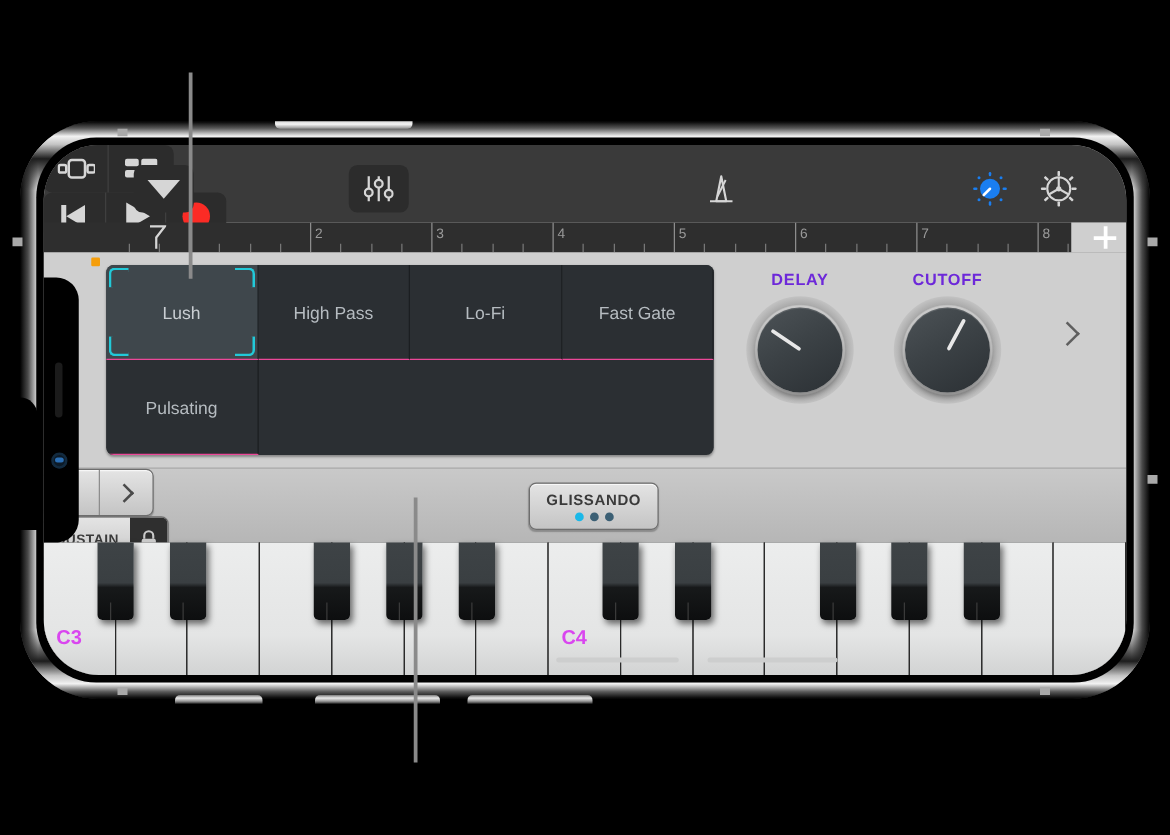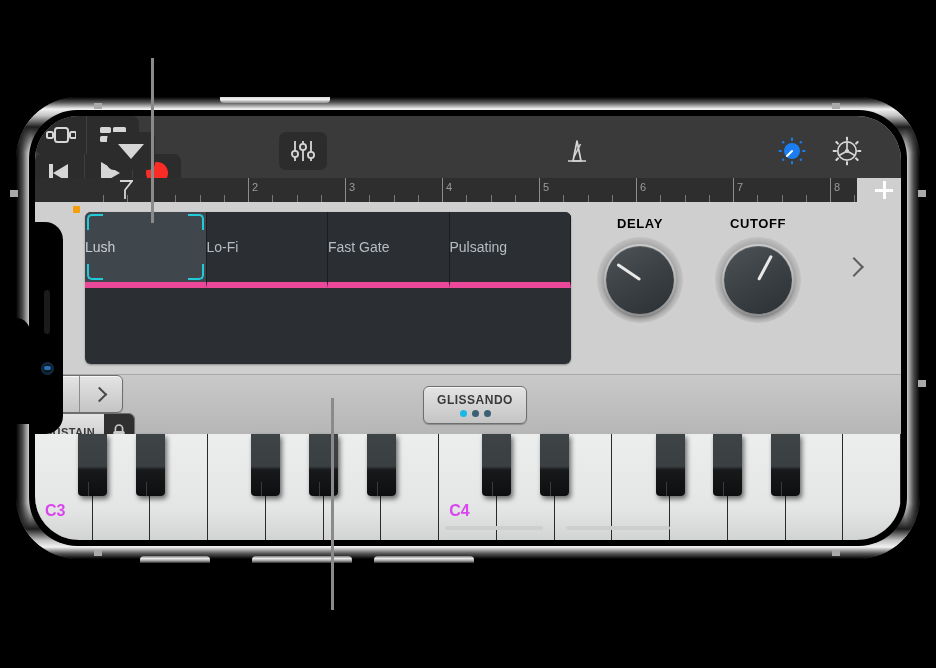--- a/index.html
+++ b/index.html
@@ -120,36 +120,36 @@
 
   
   #panel { position:absolute; left:0; top:86px; width:866px; height:172px; background:#cfcfcf; }
   #grid {
     position:absolute; left:50px; top:10px; width:486px; height:152px;
     background:#2b2f33; border-radius:6px; overflow:hidden;
     display:grid; grid-template-columns: repeat(4, 1fr); grid-template-rows: repeat(2, 1fr);
     box-shadow: 0 1px 2px rgba(0,0,0,.35);
   }
   .cell {
-    display:flex; align-items:center; justify-content:flex-start;
+    display:flex; align-items:center; justify-content:center;
     color:#b6bcc1; font-size:14px; background:#2b2f33;
-    border-right:1px solid #1b1e21; border-bottom:6px solid #ec4899;
+    border-right:1px solid #1b1e21; border-bottom:1px solid #ec4899;
     cursor:pointer; position:relative;
   }
   .cell.sel { background:#3f474c; color:#c9ced2; }
   .cell.sel .br { position:absolute; width:16px; height:16px; border:2.5px solid #22c9d8; }
   .cell.sel .br.tl { left:2px; top:2px; border-right:0; border-bottom:0; border-radius:5px 0 0 0;}
   .cell.sel .br.tr { right:2px; top:2px; border-left:0; border-bottom:0; border-radius:0 5px 0 0;}
   .cell.sel .br.bl { left:2px; bottom:2px; border-right:0; border-top:0; border-radius:0 0 0 5px;}
   .cell.sel .br.br2{ right:2px; bottom:2px; border-left:0; border-top:0; border-radius:0 0 5px 0;}
 
   .knob-wrap { position:absolute; top:14px; width:120px; text-align:center; }
   #knob-delay { left:545px; }
   #knob-cutoff { left:663px; }
-  .knob-label { font-size:13px; font-weight:bold; color:#000000; letter-spacing:.6px; margin-bottom:6px; }
+  .knob-label { font-size:13px; font-weight:bold; color:#6d28d9; letter-spacing:.6px; margin-bottom:6px; }
   .knob-ring {
     width:86px; height:86px; margin:0 auto; border-radius:50%;
     background: radial-gradient(circle at 50% 50%, rgba(0,0,0,0) 58%, rgba(140,140,140,.55) 60%, rgba(170,170,170,.25) 72%, rgba(0,0,0,0) 78%);
     position:relative;
   }
   .knob {
     position:absolute; left:9px; top:9px; width:68px; height:68px; border-radius:50%;
     background: linear-gradient(150deg,#4d5357 0%, #3c4246 45%, #2b3034 100%);
     box-shadow: 0 3px 5px rgba(0,0,0,.4), inset 0 1px 0 rgba(255,255,255,.12);
     cursor:pointer;
@@ -405,20 +405,23 @@
 
       <div id="grid">
           <div class="cell sel">
             <span>Lush</span>
             <span class="br tl" style="border-color: rgb(34, 201, 216);"></span>
             <span class="br tr" style="border-color: rgb(34, 201, 216);"></span>
             <span class="br bl" style="border-color: rgb(34, 201, 216);"></span>
             <span class="br br2" style="border-color: rgb(34, 201, 216);"></span>
           </div>
           <div class="cell">
+            <span>High Pass</span>
+          </div>
+          <div class="cell">
             <span>Lo-Fi</span>
           </div>
           <div class="cell">
             <span>Fast Gate</span>
           </div>
           <div class="cell">
             <span>Pulsating</span>
           </div>
         </div>
 

